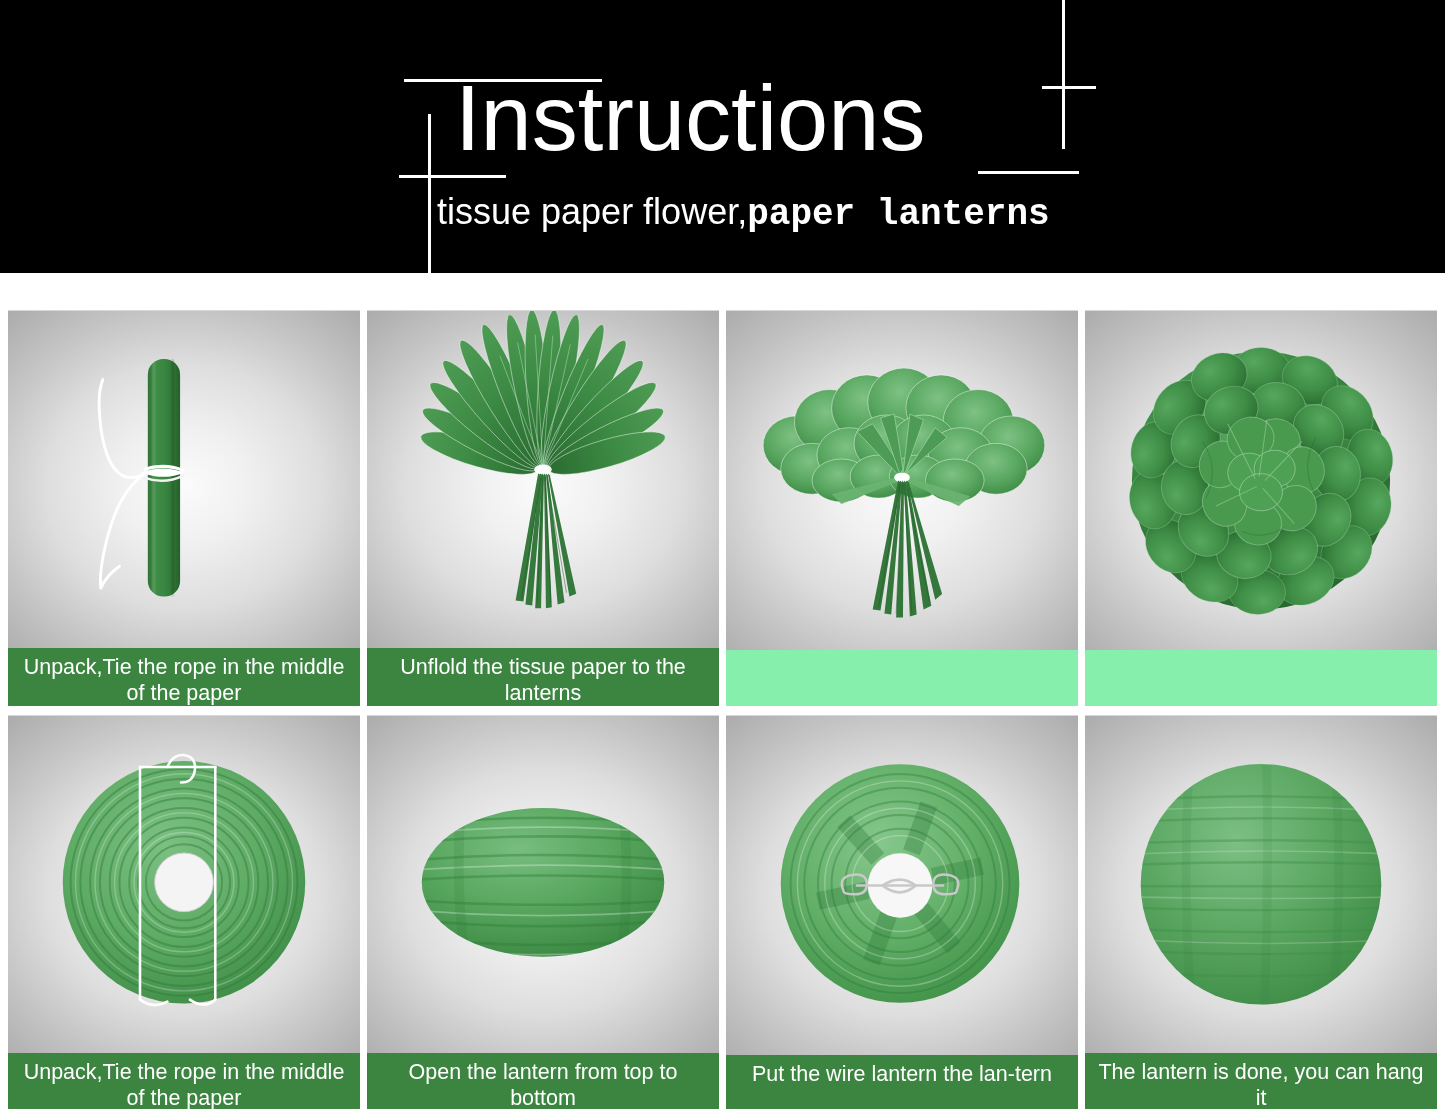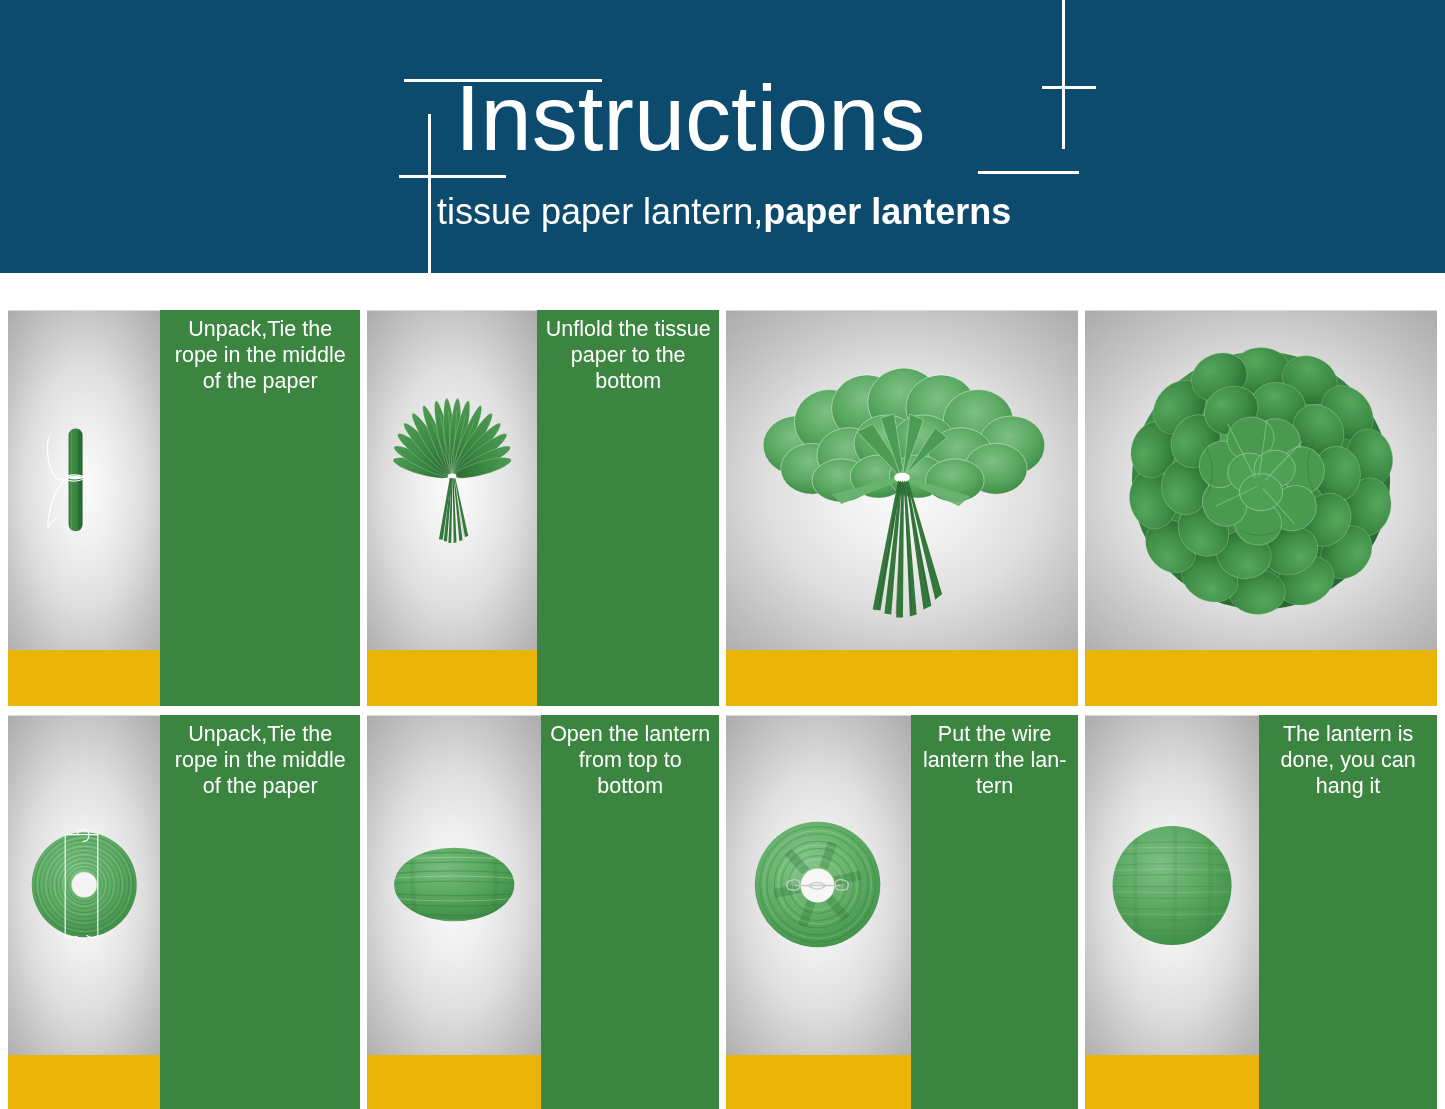--- a/index.html
+++ b/index.html
@@ -17,21 +17,21 @@
     width: 1445px;
     height: 1109px;
     background: #ffffff;
   }
 
   
   .header {
     position: relative;
     width: 1445px;
     height: 273px;
-    background: #0c4a6e;
+    background: #000000;
     overflow: hidden;
   }
 
   .deco { position: absolute; background: #ffffff; }
 
   
   .deco-top-rule   { left: 404px;  top: 79px;  width: 198px; height: 3px; }
   .deco-v-left     { left: 428px;  top: 114px; width: 3px;   height: 178px; }
   .deco-h-left     { left: 399px;  top: 175px; width: 107px; height: 3px; }
 
@@ -55,21 +55,21 @@
   .subtitle {
     position: absolute;
     left: 437px;
     top: 192px;
     font-size: 36px;
     line-height: 1.1;
     font-weight: 400;
     color: #ffffff;
     white-space: nowrap;
   }
-  .subtitle .bold { font-weight: 700; }
+  .subtitle .bold { font-weight: 700; font-family: Liberation Mono, monospace; }
 
   
   .grid {
     position: absolute;
     left: 0;
     top: 296px;
     width: 1445px;
     height: 813px;
     padding: 14px 8px 0 8px;
   }
@@ -77,23 +77,23 @@
   .row {
     display: flex;
     gap: 7px;
     height: 396px;
     margin-bottom: 9px;
   }
 
   .panel {
     flex: 1 1 0;
     display: flex;
-    flex-direction: row;
+    flex-direction: column;
     min-width: 0;
-    background: #eab308;
+    background: #86efac;
   }
 
   .photo {
     position: relative;
     height: 340px;
     overflow: hidden;
     background:
       radial-gradient(ellipse 78% 72% at 50% 52%,
         #fbfbfb 0%,
         #f0f0f0 24%,
@@ -128,21 +128,21 @@
   <div class="header">
     <div class="deco deco-top-rule"></div>
     <div class="deco deco-v-left"></div>
     <div class="deco deco-h-left"></div>
     <div class="deco deco-v-right"></div>
     <div class="deco deco-h-right"></div>
     <div class="deco deco-underline"></div>
 
     <div class="title">Instructions</div>
 
-    <div class="subtitle"><span style="display:inline">tissue paper lantern,</span><span class="bold" style="display:inline">paper lanterns</span></div>
+    <div class="subtitle"><span style="display:inline">tissue paper flower,</span><span class="bold" style="display:inline">paper lanterns</span></div>
   </div>
 
   <div class="grid">
 
     <div class="row">
 
       <div class="panel">
         <div class="photo">
           <svg viewBox="0 0 360 340" preserveAspectRatio="xMidYMid meet">
             <defs>
@@ -258,21 +258,21 @@
               <g stroke="#1f5527" stroke-width="0.9" opacity="0.55" fill="none">
                 <path d="M-2 6 L -22 130"></path>
                   <path d="M0 6 L -6 136"></path>
                 <path d="M2 6 L 8 134"></path>
                   <path d="M4 6 L 24 124"></path>
               </g>
             </g>
           </svg>
         </div>
         <div class="caption">
-          <span>Unflold the tissue paper to the bottom</span>
+          <span>Unflold the tissue paper to the lanterns</span>
         </div>
       </div>
 
       <div class="panel">
         <div class="photo">
           <svg viewBox="0 0 360 340" preserveAspectRatio="xMidYMid meet">
             <defs>
               <radialGradient id="g-dome" cx="45%" cy="35%" r="70%">
                 <stop offset="0%" stop-color="#7ec184"></stop>
                 <stop offset="55%" stop-color="#5aa861"></stop>

